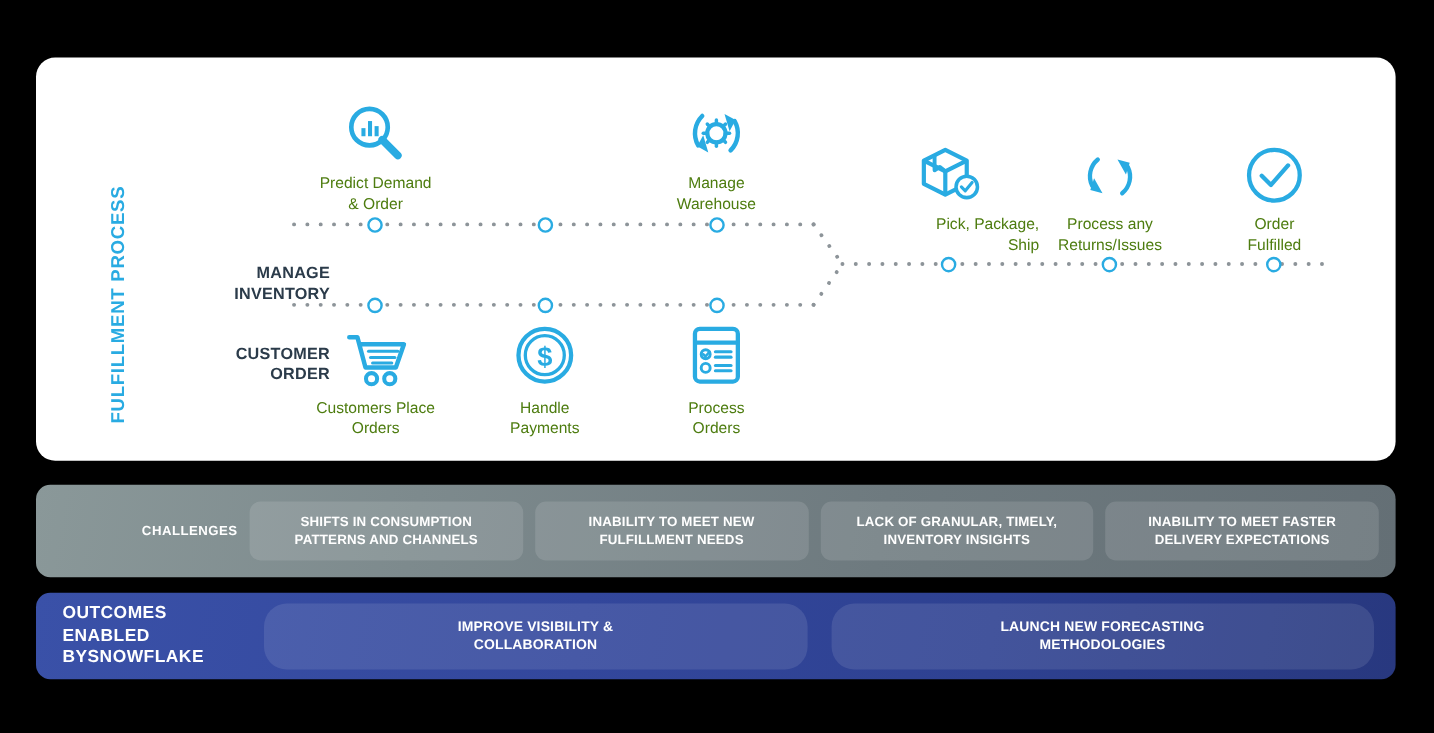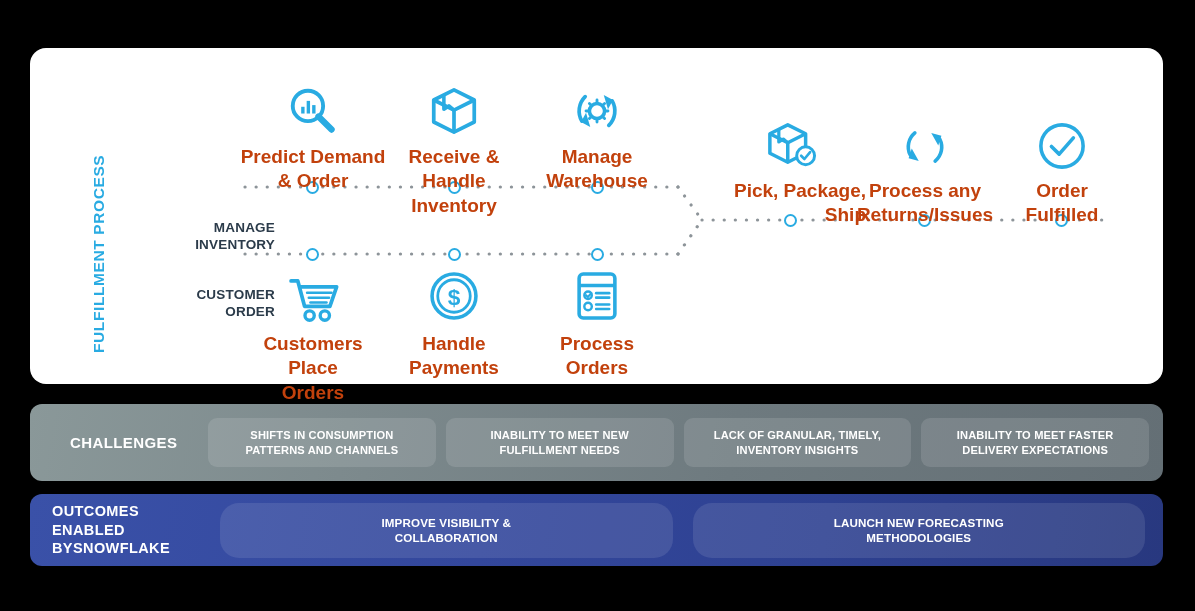--- a/index.html
+++ b/index.html
@@ -61,24 +61,24 @@
 
   
   .step {
     position: absolute;
     width: 150px;
     text-align: center;
   }
   .step .ic { height: 56px; display: flex; align-items: flex-end; justify-content: center; }
   .step .cap {
     margin-top: 7px;
-    font-size: 19px;
-    font-weight: bold;
+    font-size: 13px;
+    font-weight: normal;
     line-height: 1.28;
-    color: #c2410c;
+    color: #4d7c0f;
     white-space: pre-line;
   }
   .step.below .ic { align-items: flex-start; }
   .step.below .cap { margin-top: 6px; }
 
   
   .band {
     position: absolute;
     left: 30px;
     width: 1133px;
@@ -92,21 +92,22 @@
     padding: 0 14px 0 0;
   }
   .band-title {
     color: #ffffff;
     font-weight: bold;
     letter-spacing: 0.4px;
   }
   .challenges .band-title {
     width: 168px;
     padding-left: 40px;
-    font-size: 15px;
+    font-size: 11px;
+    text-align: right;
   }
   .pill {
     flex: 1 1 0;
     margin-left: 10px;
     height: 49px;
     border-radius: 9px;
     display: flex;
     align-items: center;
     justify-content: center;
     text-align: center;
@@ -190,32 +191,20 @@
           <line x1="38.5" y1="38.5" x2="54" y2="54" stroke="#29ABE2" stroke-width="7.5" stroke-linecap="round"></line>
           <rect x="18" y="27" width="4" height="8" fill="#29ABE2"></rect>
           <rect x="24.5" y="20" width="4" height="15" fill="#29ABE2"></rect>
           <rect x="31" y="25" width="4" height="10" fill="#29ABE2"></rect>
         </svg>
       </div>
       <div class="cap">Predict Demand
 &amp; Order</div>
     </div>
 
-    <div class="step" style="left:349px; top:34px;">
-      <div class="ic">
-        <svg width="54" height="54" viewBox="0 0 64 64">
-          <path d="M32 7 L56 19 L56 45 L32 57 L8 45 L8 19 Z" fill="none" stroke="#29ABE2" stroke-width="4.4" stroke-linejoin="round"></path>
-          <path d="M8 19 L32 31 L56 19" fill="none" stroke="#29ABE2" stroke-width="4.4" stroke-linejoin="round"></path>
-          <path d="M32 31 L32 57" fill="none" stroke="#29ABE2" stroke-width="4.4"></path>
-          <path d="M20 13 L20 30 L26 26 L32 31" fill="none" stroke="#29ABE2" stroke-width="4.2" stroke-linejoin="round"></path>
-        </svg>
-      </div>
-      <div class="cap">Receive &amp; Handle
-Inventory</div>
-    </div>
 
     <div class="step" style="left:492px; top:34px;">
       <div class="ic">
         <svg width="54" height="54" viewBox="0 0 64 64">
           <path d="M50 20 A24 24 0 0 1 46 49" fill="none" stroke="#29ABE2" stroke-width="4.4" stroke-linecap="round"></path>
           <path d="M14 44 A24 24 0 0 1 18 15" fill="none" stroke="#29ABE2" stroke-width="4.4" stroke-linecap="round"></path>
           <path d="M40 13 L51 19 L45 30" fill="#29ABE2"></path>
           <path d="M24 51 L13 45 L19 34" fill="#29ABE2"></path>
           <circle cx="32" cy="32" r="9" fill="none" stroke="#29ABE2" stroke-width="4.2"></circle>
           <g stroke="#29ABE2" stroke-width="3.4" stroke-linecap="round">

